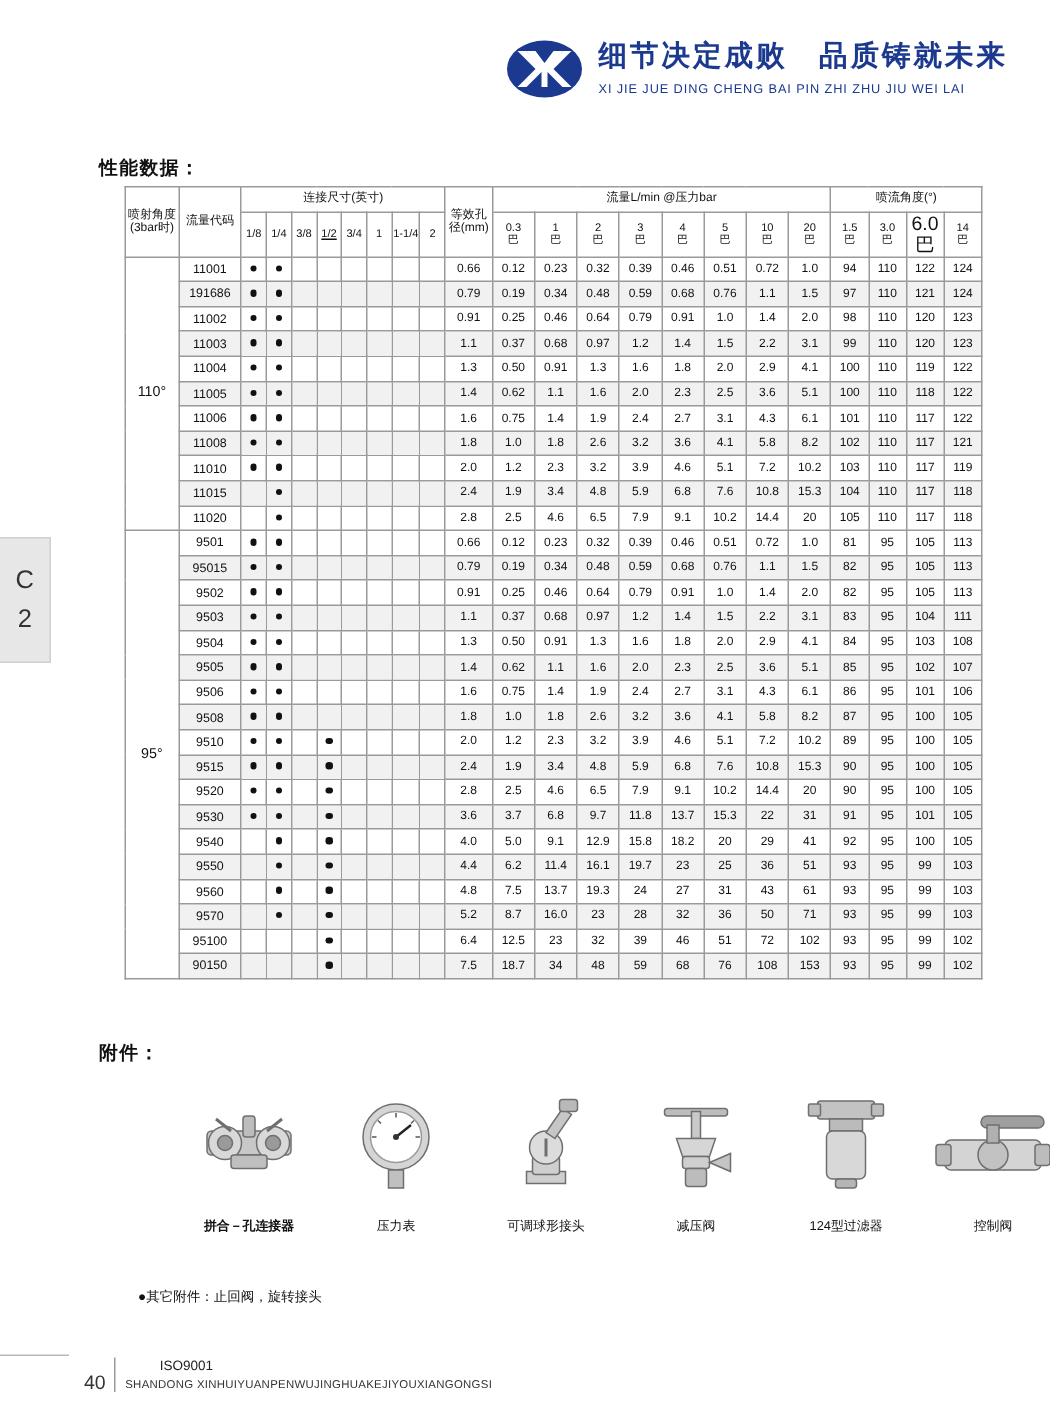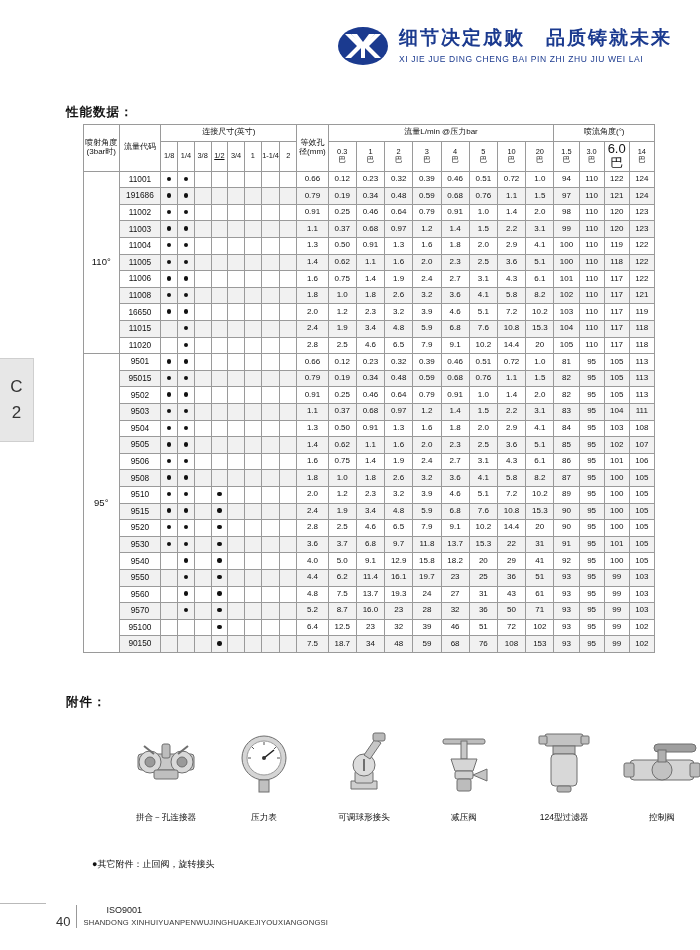--- a/index.html
+++ b/index.html
@@ -464,21 +464,21 @@
             <td>3.6</td>
             <td>4.1</td>
             <td>5.8</td>
             <td>8.2</td>
             <td>102</td>
             <td>110</td>
             <td>117</td>
             <td>121</td>
           </tr>
           <tr>
-            <td class="code">16650</td>
+            <td class="code">11010</td>
             <td class="dot-cell"><span class="dot"></span></td>
             <td class="dot-cell"><span class="dot"></span></td>
             <td class="dot-cell"></td>
             <td class="dot-cell"></td>
             <td class="dot-cell"></td>
             <td class="dot-cell"></td>
             <td class="dot-cell"></td>
             <td class="dot-cell"></td>
             <td>2.0</td>
             <td>1.2</td>
@@ -974,21 +974,21 @@
             <td>95</td>
             <td>99</td>
             <td>102</td>
           </tr>
         </tbody>
     </table>
   </div>
 
   <div class="acc-row">
 
-    <div class="acc" style="left:52px;">
+    <div class="acc" style="left:52px;font-weight:bold;">
       <div class="img">
         <svg width="84" height="64" viewBox="0 0 84 64">
           <g stroke="#6f6f6f" fill="#c8c8c8">
             <rect x="14" y="24" width="56" height="16" rx="3"></rect>
             <circle cx="26" cy="32" r="11" fill="#d9d9d9"></circle>
             <circle cx="58" cy="32" r="11" fill="#d9d9d9"></circle>
             <circle cx="26" cy="32" r="5" fill="#9a9a9a"></circle>
             <circle cx="58" cy="32" r="5" fill="#9a9a9a"></circle>
             <rect x="38" y="14" width="8" height="14" rx="2" fill="#bdbdbd"></rect>
             <rect x="30" y="40" width="24" height="9" rx="2" fill="#bfbfbf"></rect>

